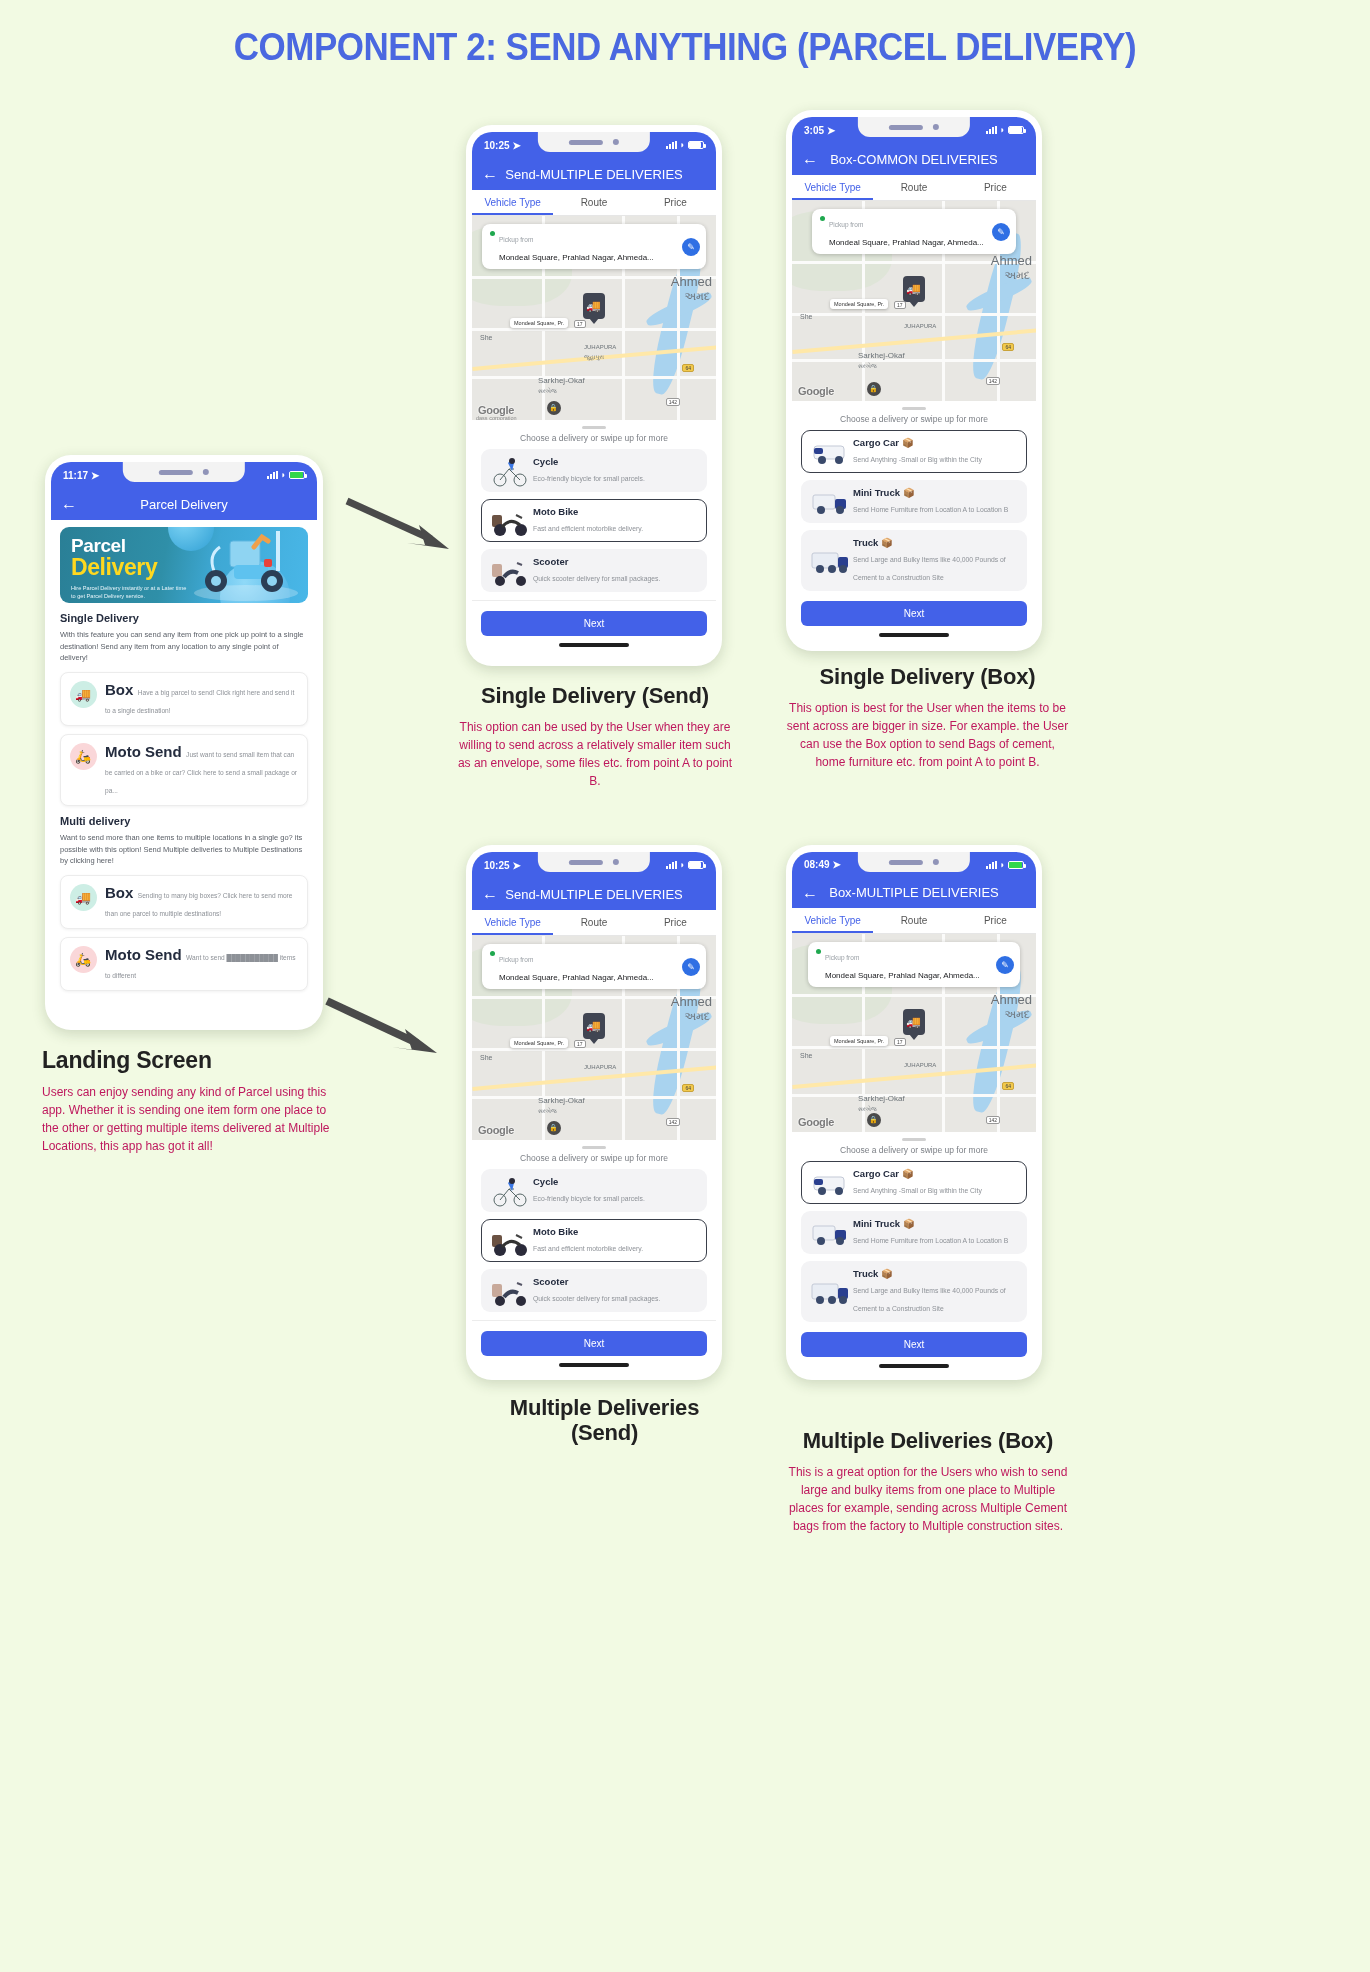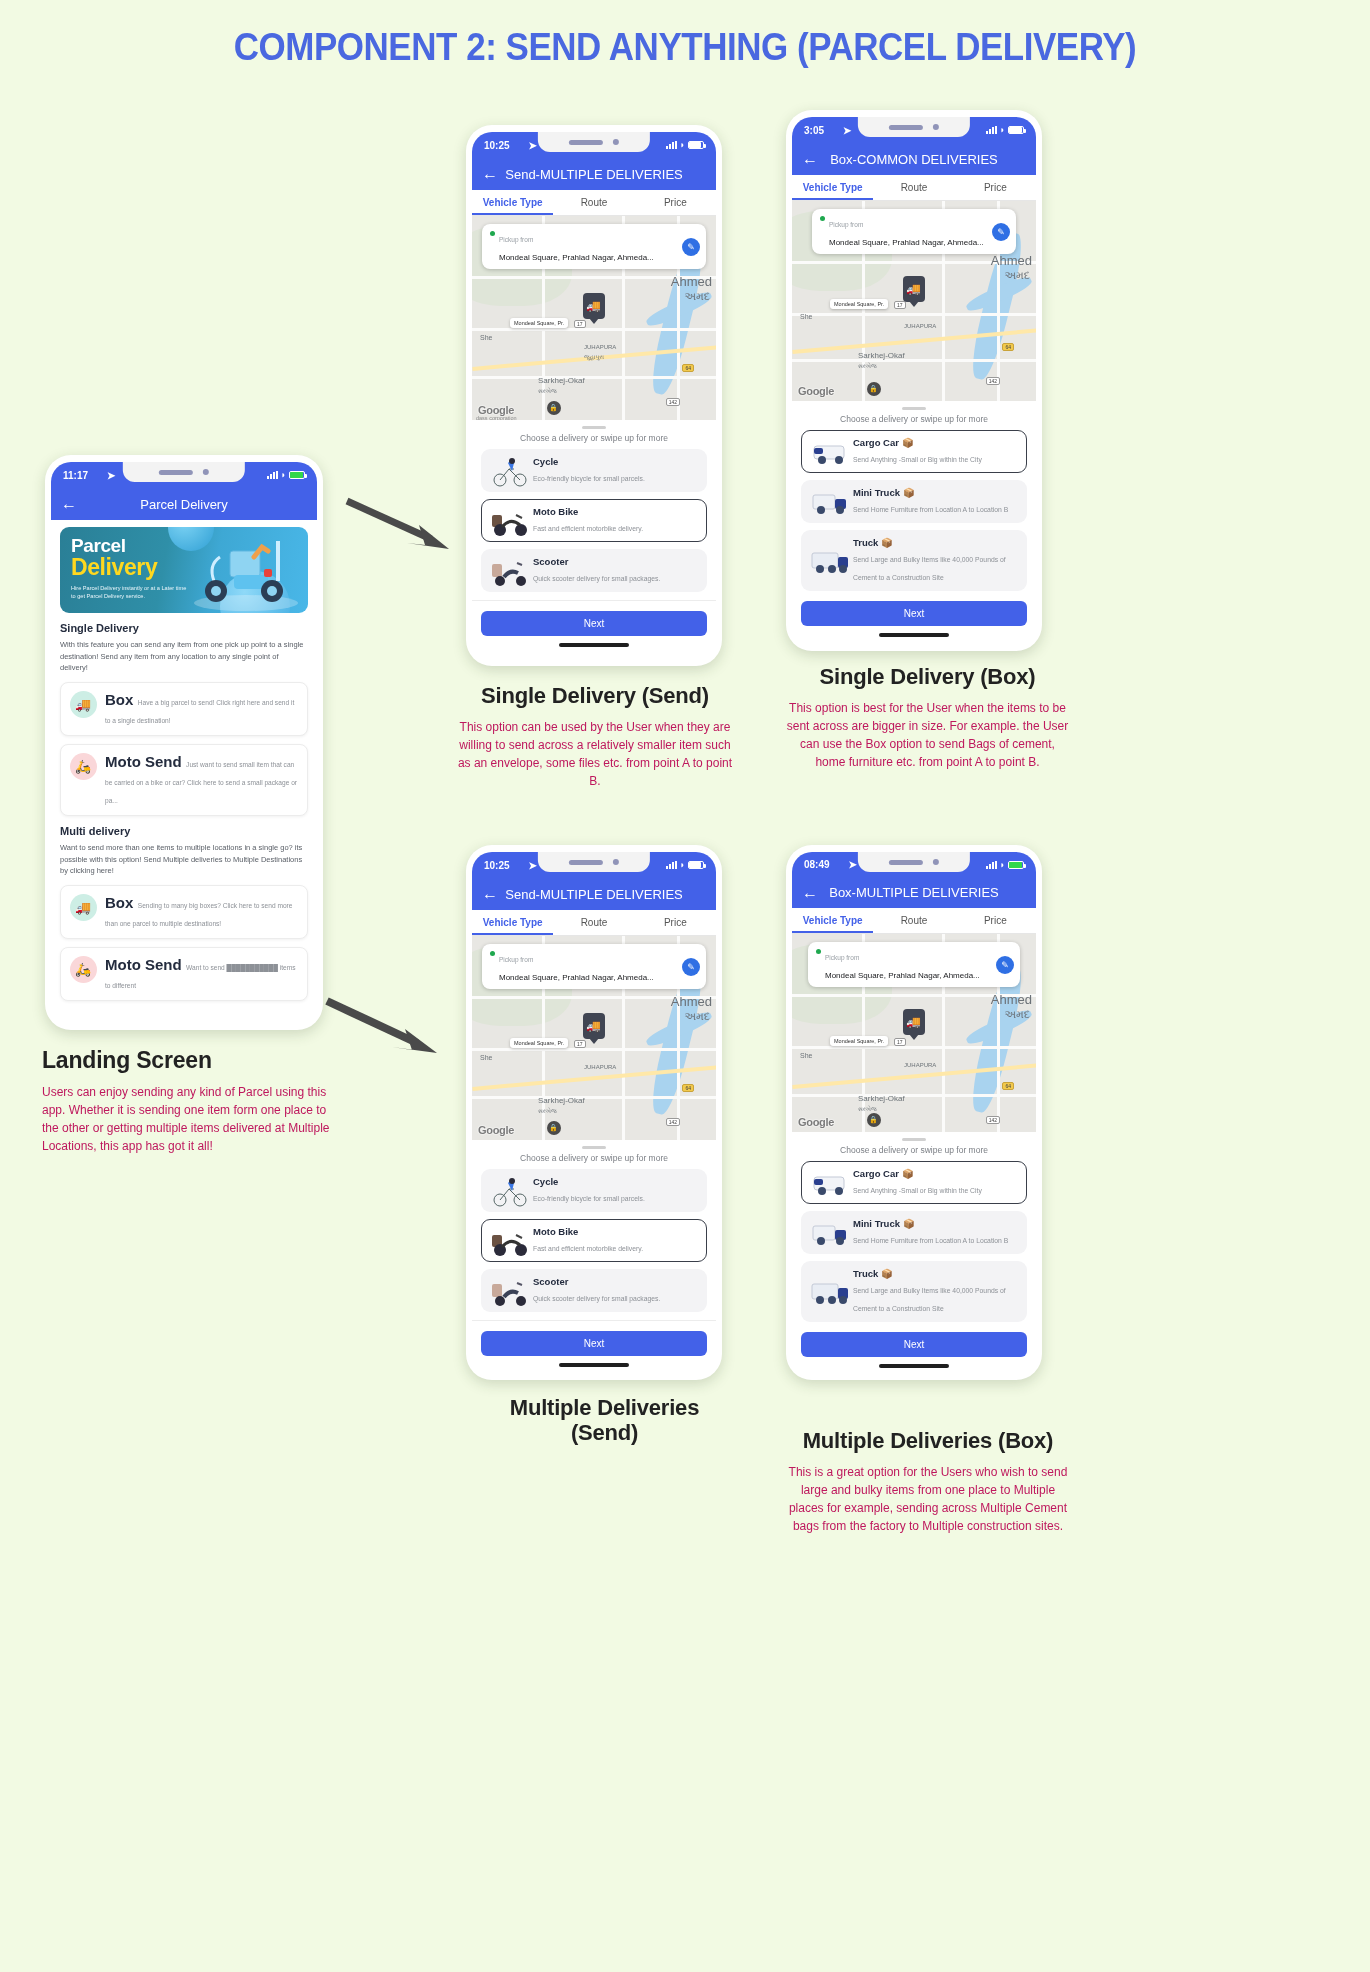--- a/index.html
+++ b/index.html
@@ -46,21 +46,21 @@
     height: 26px;
     display: flex;
     align-items: center;
     justify-content: space-between;
     padding: 0 12px;
     color: #fff;
     font-size: 10px;
     font-weight: bold;
     position: relative;
   }
-  .statusbar .time { display: flex; align-items: center; gap: 19px; }
+  .statusbar .time { display: flex; align-items: center; gap: 3px; }
   .notch {
     position: absolute;
     left: 50%; top: 0;
     transform: translateX(-50%);
     width: 46%; height: 20px;
     background: #f3f3f3;
     border-radius: 0 0 12px 12px;
     display: flex; align-items: center; justify-content: center; gap: 10px;
   }
   .notch .speaker { width: 34px; height: 5px; background: #9094b8; border-radius: 3px; }
@@ -103,21 +103,21 @@
   }
   .tabs .tab {
     flex: 1;
     text-align: center;
     font-size: 10px;
     color: #555;
     line-height: 25px;
   }
   .tabs .tab.active {
     color: #4361e8;
-    font-weight: bold;
+    font-weight: normal;
     box-shadow: inset 0 -2px 0 #4361e8;
   }
 
   
   .map {
     position: relative;
     background: #e8e7e3;
     overflow: hidden;
   }
   .map .road { position:absolute; background:#fbfbfa; }
@@ -221,21 +221,21 @@
   .cap p { font-size:12px; color:#be185d; line-height:1.5; margin-top:9px; }
   .cap.left { text-align:left; }
   .cap.left h3 { font-size:23px; }
 
   
   .arrow { position:absolute; }
 
   
   .lp-body { flex:1; overflow:hidden; padding: 7px 9px 0; background:#fff;}
   .banner {
-    height:86px; border-radius:9px; position:relative; overflow:hidden;
+    height:76px; border-radius:9px; position:relative; overflow:hidden;
     background: linear-gradient(100deg,#2a7f96 0%, #2f8fa8 42%, #3ea8d4 62%, #49b7e8 100%);
     padding:10px 10px 0 11px;
   }
   .banner .b1 { color:#fff; font-size:19px; font-weight:bold; line-height:0.98; letter-spacing:-0.4px;}
   .banner .b2 { color:#ffd81f; font-size:23px; font-weight:bold; line-height:1.0; letter-spacing:-0.4px;}
   .banner .b3 { color:#eaf6fb; font-size:5.6px; line-height:1.5; margin-top:5px; max-width:120px;}
   .banner .sphere{position:absolute;border-radius:50%;}
   .scooter-art{position:absolute; right:4px; bottom:0; width:120px;height:78px;}
   .sec-h { font-size:11px; font-weight:bold; color:#242c3e; margin:9px 0 5px;}
   .sec-p { font-size:7.5px; color:#5b6068; line-height:1.55; }

